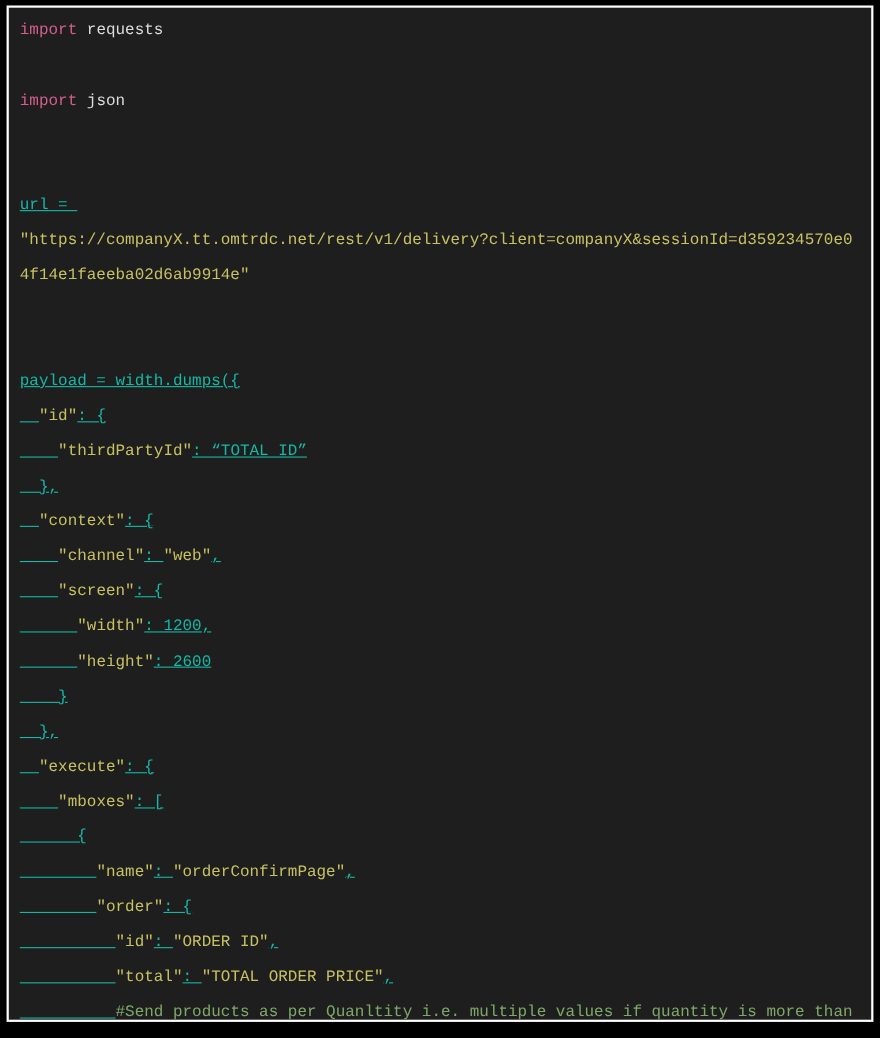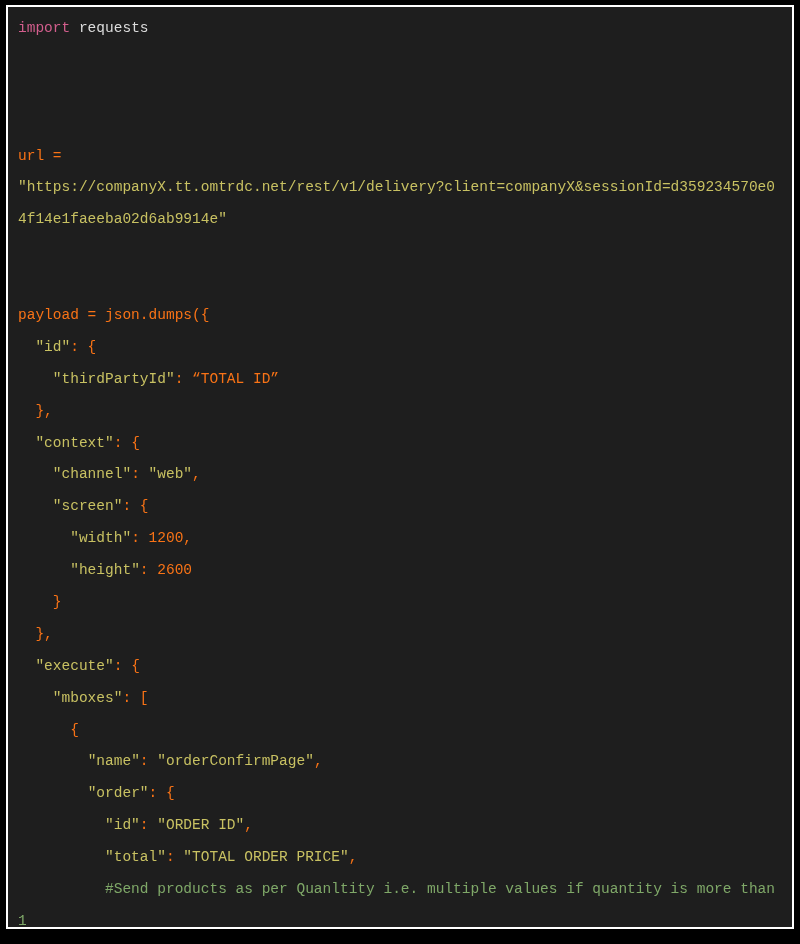--- a/index.html
+++ b/index.html
@@ -25,35 +25,36 @@
     color: #d0d0d0;
   }
   .line {
     white-space: pre-wrap;
     word-break: break-all;
   }
   .kw  { color: #d35e8d; }   
   .mod { color: #dcdcdc; }   
   .str { color: #c8c162; }
   .grn { color: #7fa868; }   
-  .pln { color: #f97316; }
+  .pln { color: #14b8a6; text-decoration: underline; }
 </style>
 </head>
 <body>
 
 <div class="frame">
   <div class="line"><span class="kw">import</span><span class="mod"> requests</span></div>
   <div class="line"> </div>
+  <div class="line"><span class="kw">import</span><span class="mod"> json</span></div>
   <div class="line"> </div>
   <div class="line"> </div>
   <div class="line pln">url = </div>
   <div class="line str">"https://companyX.tt.omtrdc.net/rest/v1/delivery?client=companyX&amp;sessionId=d359234570e04f14e1faeeba02d6ab9914e"</div>
   <div class="line"> </div>
   <div class="line"> </div>
-  <div class="line pln">payload = json.dumps({</div>
+  <div class="line pln">payload = width.dumps({</div>
   <div class="line"><span class="pln">  </span><span class="str">"id"</span><span class="pln">: {</span></div>
   <div class="line"><span class="pln">    </span><span class="str">"thirdPartyId"</span><span class="pln">: “TOTAL ID”</span></div>
   <div class="line pln">  },</div>
   <div class="line"><span class="pln">  </span><span class="str">"context"</span><span class="pln">: {</span></div>
   <div class="line"><span class="pln">    </span><span class="str">"channel"</span><span class="pln">: </span><span class="str">"web"</span><span class="pln">,</span></div>
   <div class="line"><span class="pln">    </span><span class="str">"screen"</span><span class="pln">: {</span></div>
   <div class="line"><span class="pln">      </span><span class="str">"width"</span><span class="pln">: 1200,</span></div>
   <div class="line"><span class="pln">      </span><span class="str">"height"</span><span class="pln">: 2600</span></div>
   <div class="line pln">    }</div>
   <div class="line pln">  },</div>

